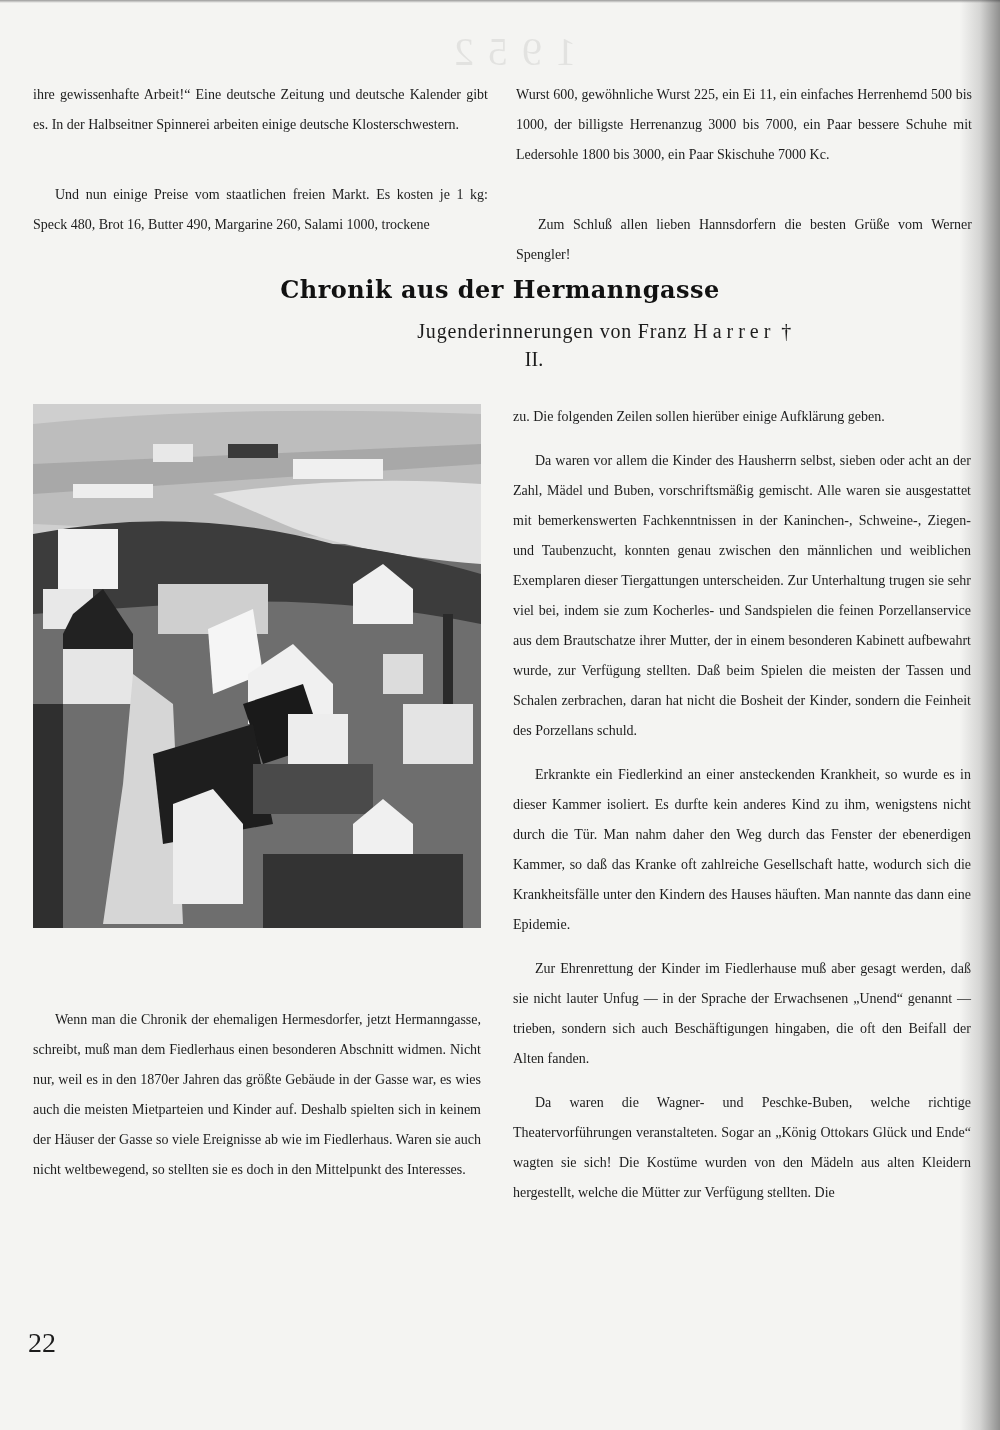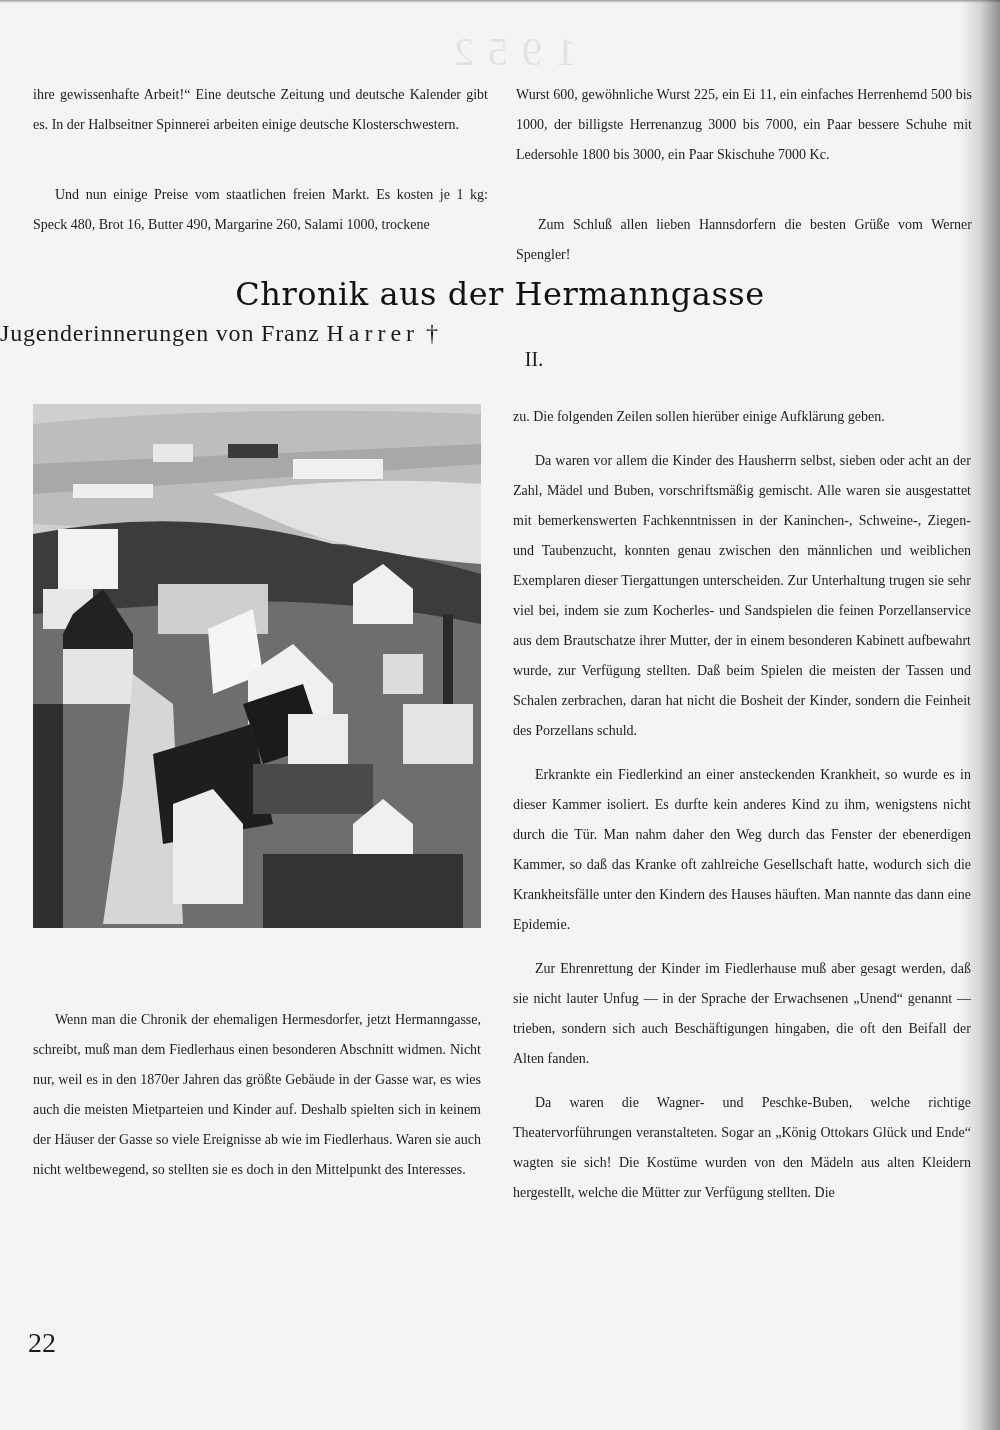--- a/index.html
+++ b/index.html
@@ -27,26 +27,26 @@
     position: absolute; font-size: 14px; line-height: 30px;
     text-align: justify; hyphens: manual;
   }
   .col p { margin: 0; }
   .col p.indent { text-indent: 22px; margin-top: 40px; }
   .col p.gap { margin-top: 14px; }
   .col-left-top { left: 33px; top: 80px; width: 455px; }
   .col-right-top { left: 516px; top: 80px; width: 456px; }
   .title {
     position: absolute; top: 275px; left: 0; width: 1000px; text-align: center;
-    font-family: "DejaVu Serif", serif; font-weight: normal; font-size: 32px;
+    font-family: "DejaVu Serif", serif; font-weight: bold; font-size: 24px;
     letter-spacing: 0.5px; color: #111;
   }
   .subtitle {
-    position: absolute; top: 320px; left: 0; width: 792px; text-align: left;
-    font-size: 24px; letter-spacing: 0.8px;
+    position: absolute; top: 320px; left: 0; width: 792px; text-align: right;
+    font-size: 20px; letter-spacing: 0.8px;
   }
   .subtitle .spaced { letter-spacing: 5px; }
   .part {
     position: absolute; top: 348px; left: 0; width: 1000px; text-align: center;
     font-size: 20px;
     padding-left: 34px;
   }
   .photo {
     position: absolute; left: 33px; top: 404px; width: 448px; height: 524px;
     overflow: hidden; background: #777;

